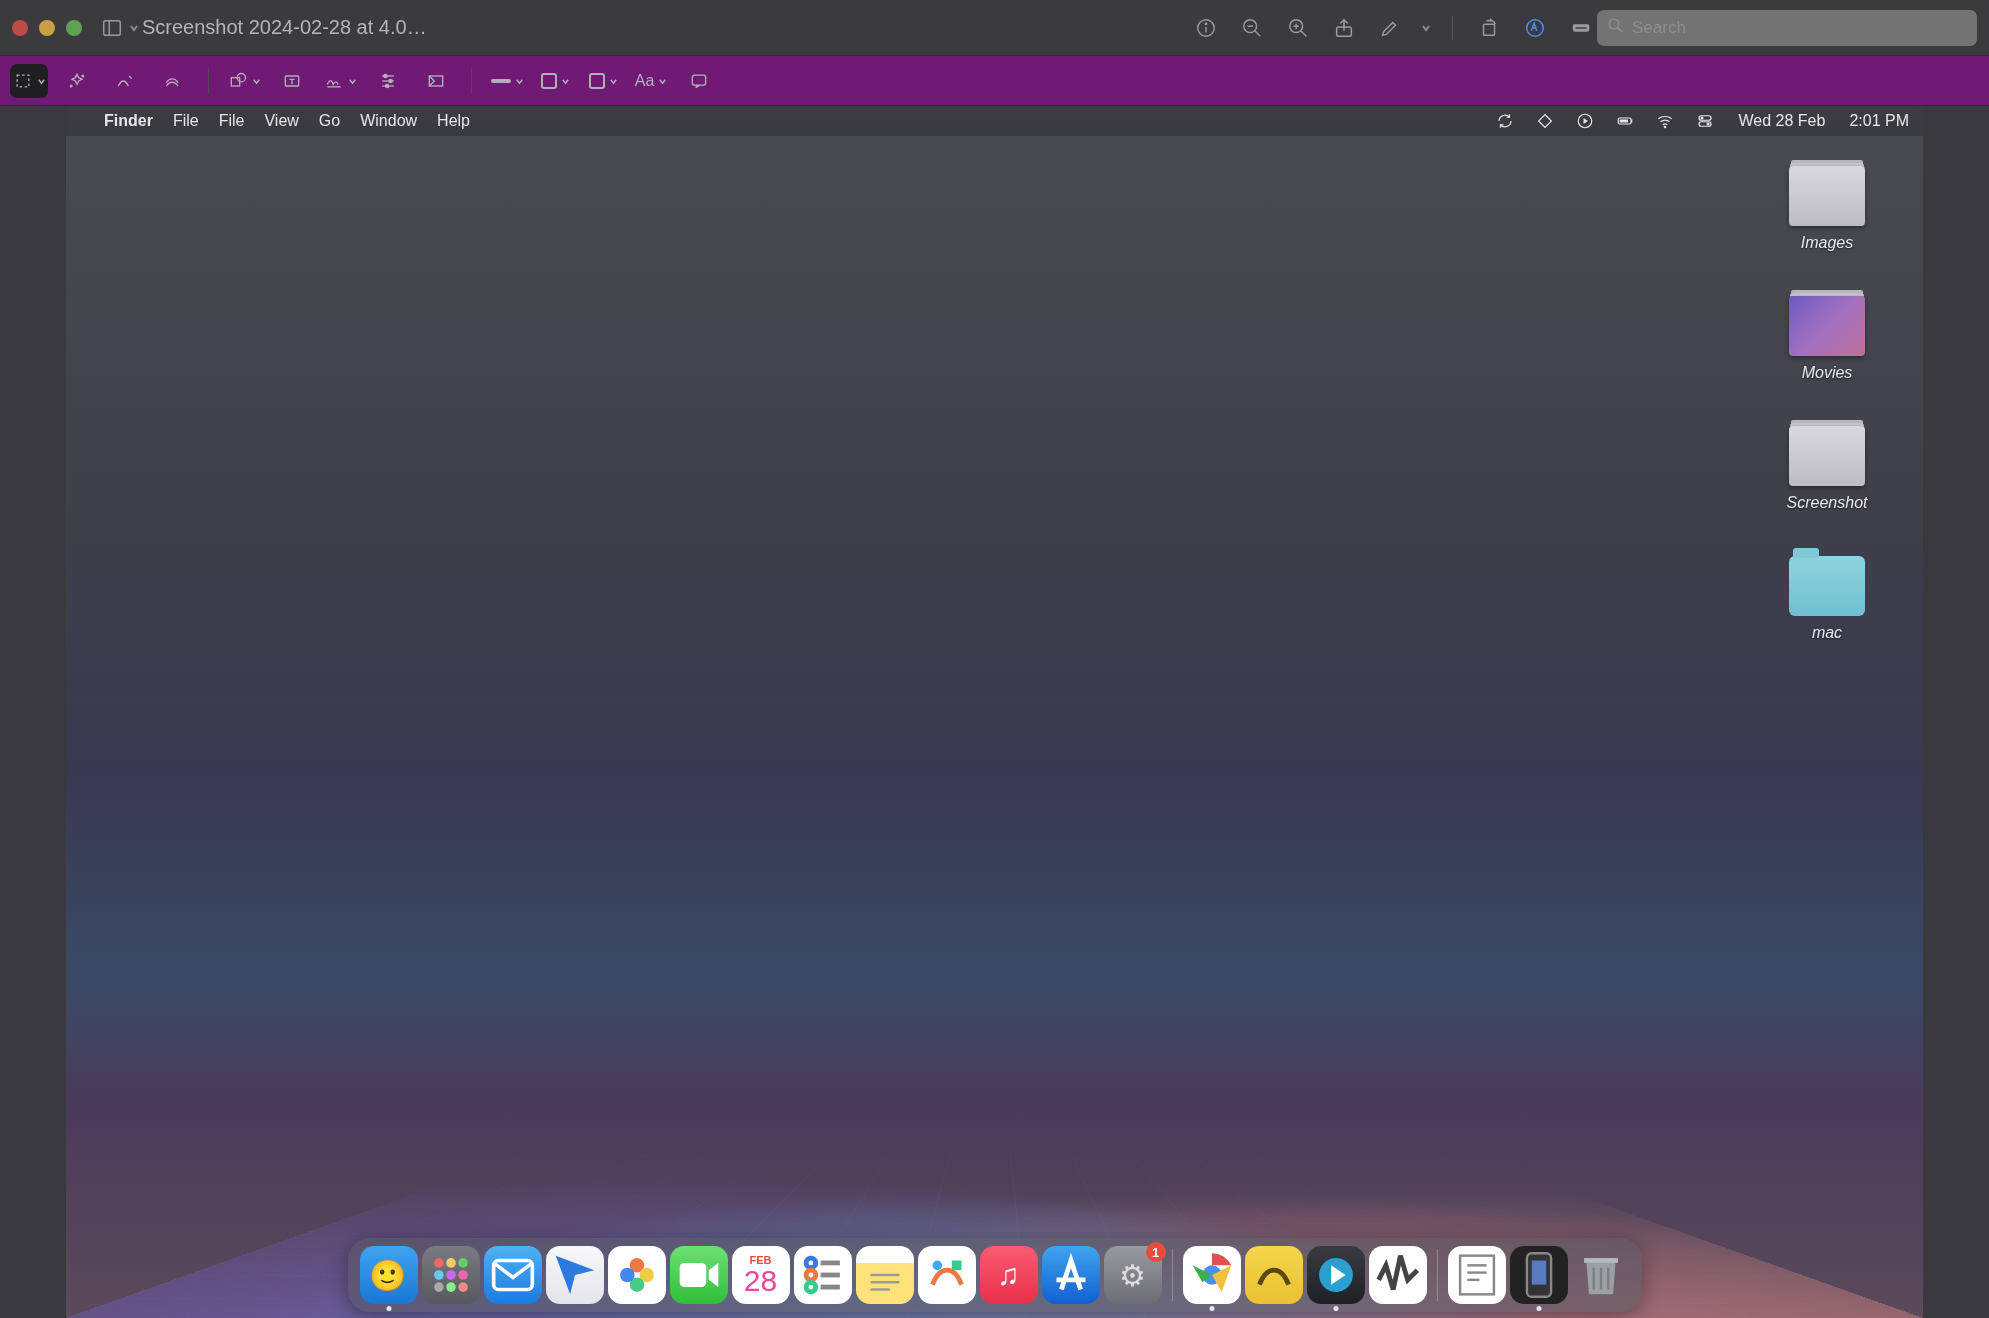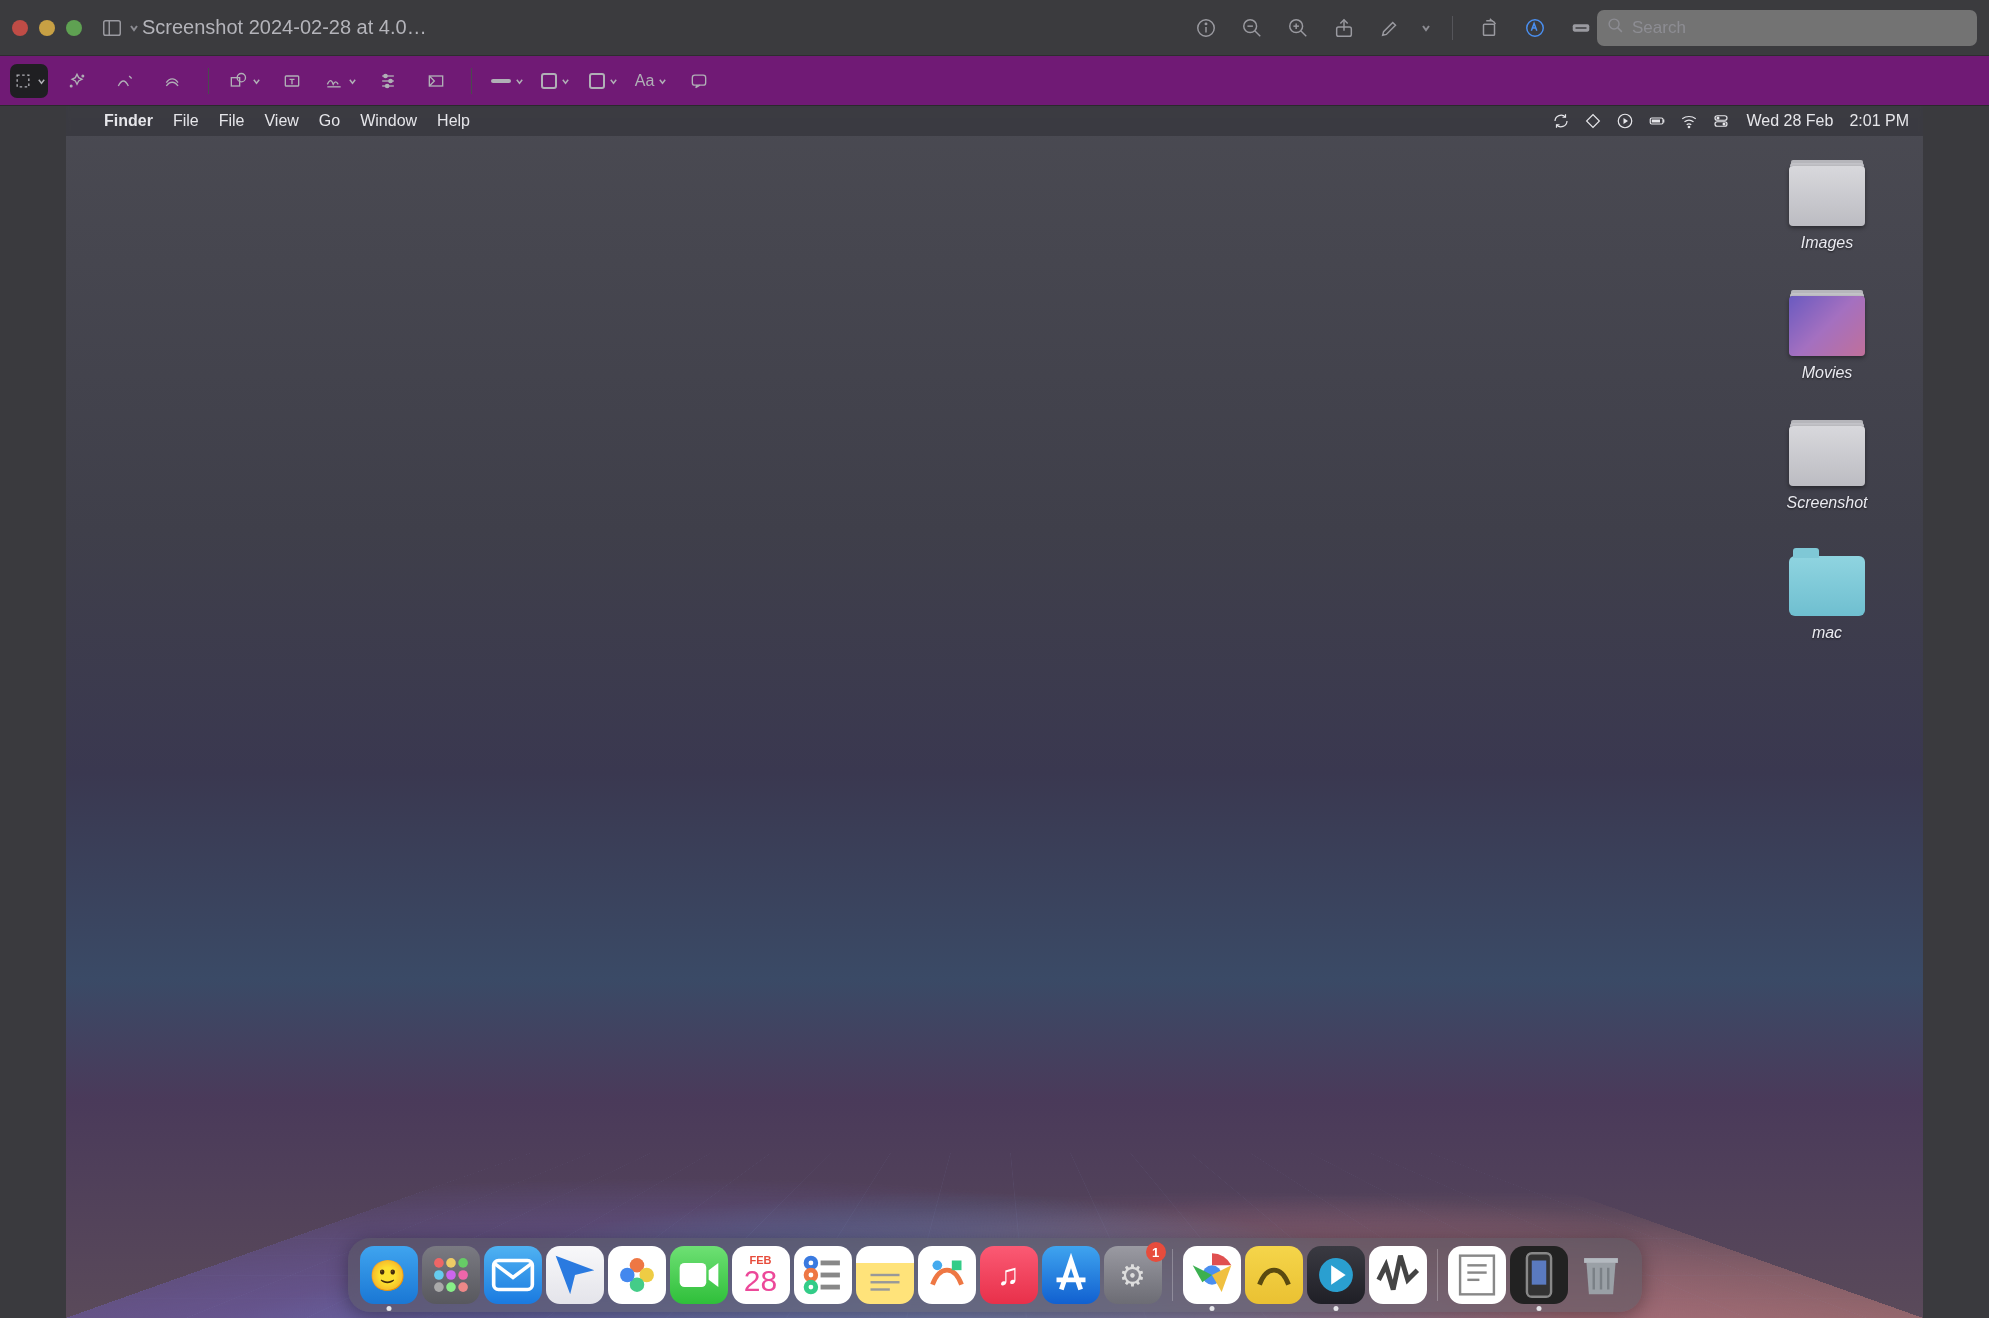--- a/index.html
+++ b/index.html
@@ -50,21 +50,21 @@
     radial-gradient(ellipse at 70% 130%, rgba(220,120,160,0.5), transparent 50%),
     radial-gradient(ellipse at 90% 130%, rgba(240,160,120,0.45), transparent 50%);
     transform: perspective(620px) rotateX(62deg); transform-origin: 50% 100%;
   }
 
   
   .menubar { position: absolute; top: 0; left: 0; right: 0; height: 30px; background: rgba(58,58,64,0.95); display: flex; align-items: center; padding: 0 14px; font-size: 16px; color: #e6e6ea; backdrop-filter: blur(2px); }
   .apple { font-size: 18px; margin-right: 14px; }
   .menu-item { padding: 0 10px; font-weight: 400; }
   .menu-item.app { font-weight: 600; }
-  .menubar-right { margin-left: auto; display: flex; align-items: center; gap: 12px; }
+  .menubar-right { margin-left: auto; display: flex; align-items: center; gap: 20px; }
   .mbr-icon { width: 20px; height: 20px; display: flex; align-items: center; justify-content: center; }
   .mbr-icon svg { width: 18px; height: 18px; stroke: #e6e6ea; fill: none; stroke-width: 1.6; }
   .clock { font-size: 16px; margin-left: 4px; white-space: nowrap; }
 
   
   .desktop-icons { position: absolute; top: 60px; right: 16px; width: 160px; display: flex; flex-direction: column; gap: 44px; align-items: center; }
   .di { display: flex; flex-direction: column; align-items: center; gap: 8px; }
   .di-label { color: #eaeaf0; font-size: 16px; text-shadow: 0 1px 2px rgba(0,0,0,0.6); text-align:left;font-style:italic; }
   .di-folder { width: 76px; height: 60px; border-radius: 8px; position: relative; }
   .stack { background: linear-gradient(180deg,#d8d8dc,#bcbcc2); box-shadow: 0 2px 4px rgba(0,0,0,0.4), 0 -4px 0 -1px #c4c4c9, 0 -8px 0 -2px #b6b6bb; border-radius: 4px; }

